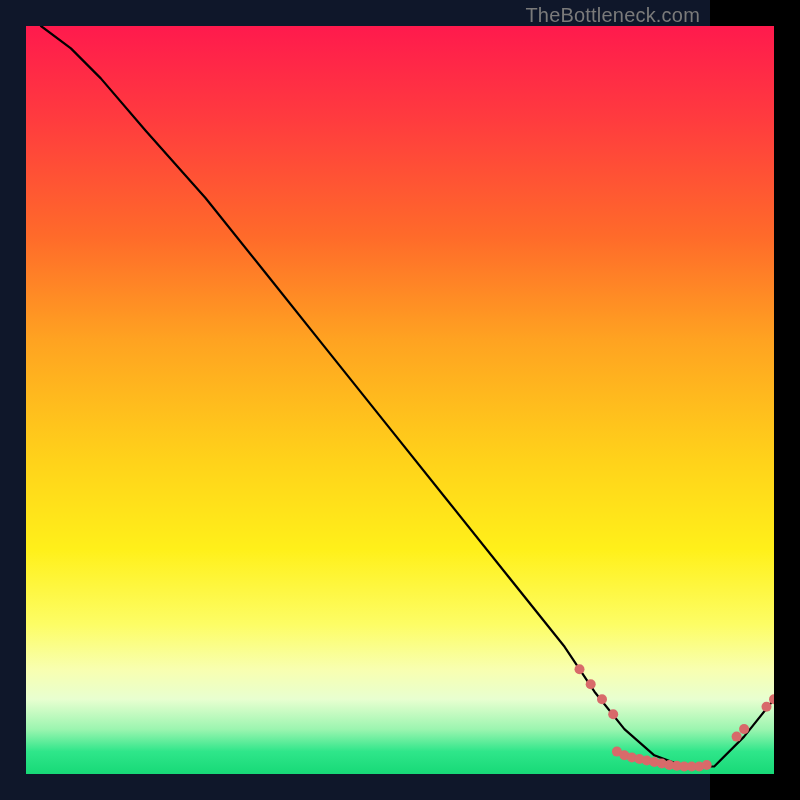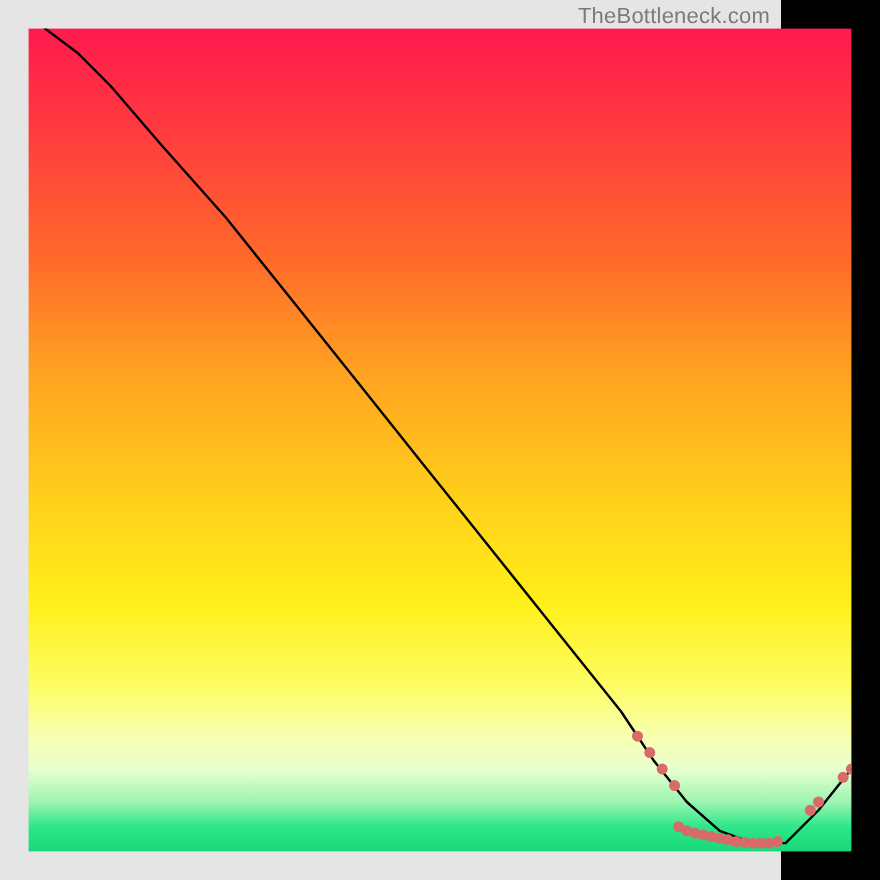--- a/index.html
+++ b/index.html
@@ -8,21 +8,21 @@
     width: 800px;
     height: 800px;
     background: #000;
     overflow: hidden;
     font-family: -apple-system, BlinkMacSystemFont, "Segoe UI", Arial, sans-serif;
   }
   .stage {
     position: relative;
     width: 710px;
     height: 800px;
-    background: #e5e5e5;
+    background: #0f172a;
   }
   .plot {
     position: absolute;
     left: 26px;
     top: 26px;
     width: 748px;
     height: 748px;
     
     background: linear-gradient(
       to bottom,

